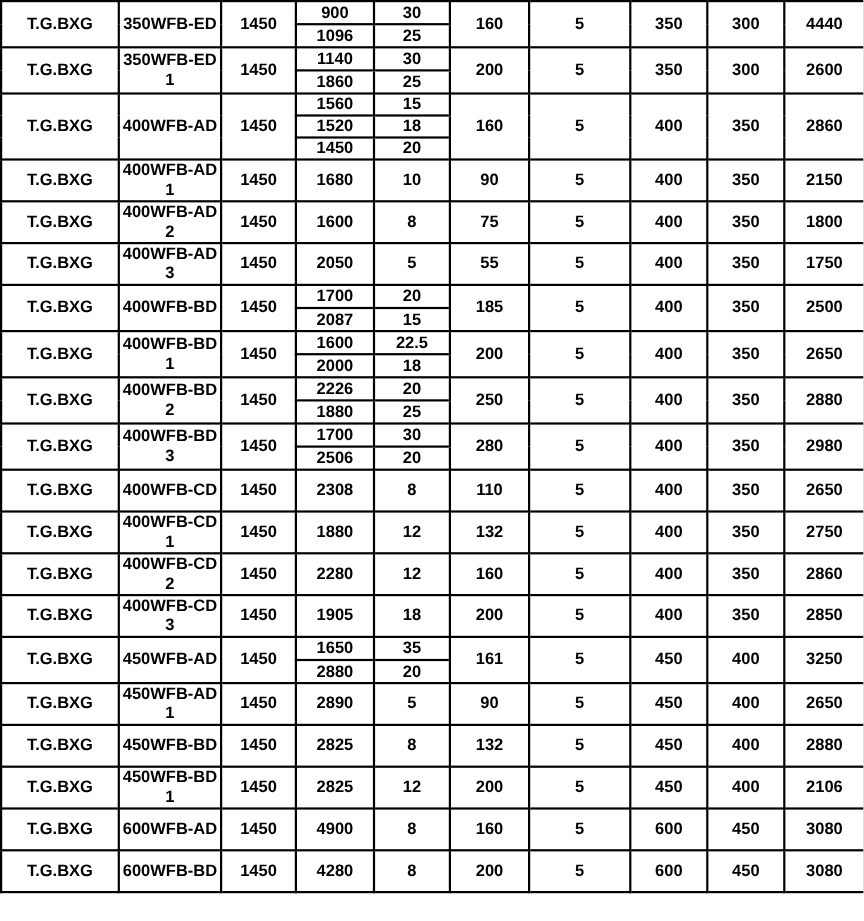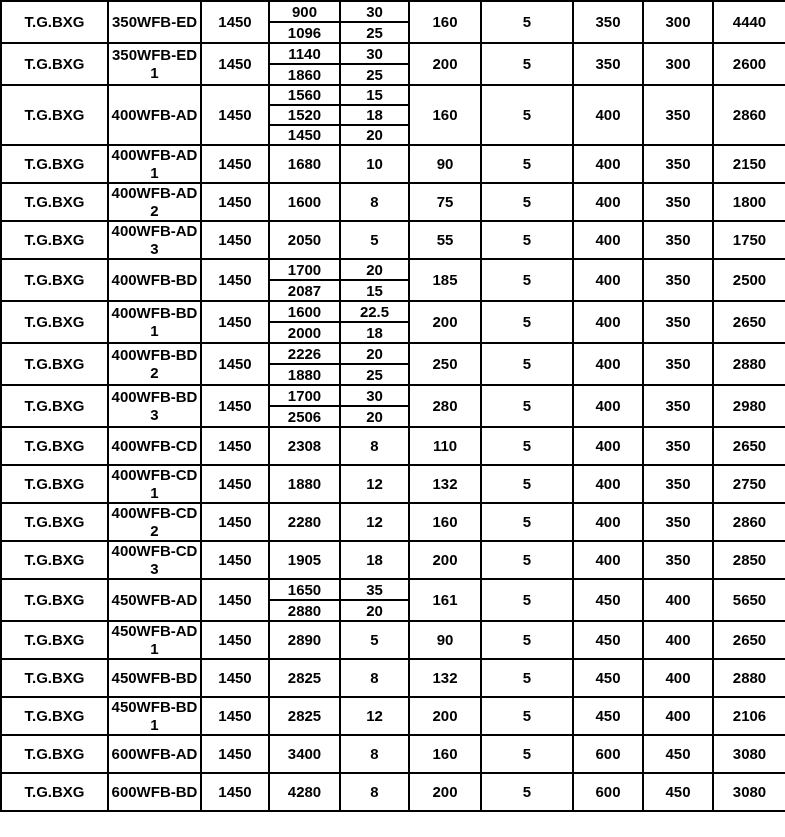--- a/index.html
+++ b/index.html
@@ -263,21 +263,21 @@
         <tr class="row-sub2">
           <td rowspan="2">T.G.BXG</td>
           <td rowspan="2" class="cell-model">450WFB-AD</td>
           <td rowspan="2">1450</td>
           <td class="subdiv">1650</td>
           <td class="subdiv">35</td>
           <td rowspan="2">161</td>
           <td rowspan="2">5</td>
           <td rowspan="2">450</td>
           <td rowspan="2">400</td>
-          <td rowspan="2">5650</td>
+          <td rowspan="2">3250</td>
         </tr>
         <tr class="row-sub2">
           <td>2880</td>
           <td>20</td>
         </tr>
         <tr class="row-single">
           <td>T.G.BXG</td>
           <td class="cell-model">450WFB-AD1</td>
           <td>1450</td>
           <td>2890</td>
@@ -309,21 +309,21 @@
           <td>200</td>
           <td>5</td>
           <td>450</td>
           <td>400</td>
           <td>2106</td>
         </tr>
         <tr class="row-single">
           <td>T.G.BXG</td>
           <td class="cell-model">600WFB-AD</td>
           <td>1450</td>
-          <td>3400</td>
+          <td>4900</td>
           <td>8</td>
           <td>160</td>
           <td>5</td>
           <td>600</td>
           <td>450</td>
           <td>3080</td>
         </tr>
         <tr class="row-single">
           <td>T.G.BXG</td>
           <td class="cell-model">600WFB-BD</td>

